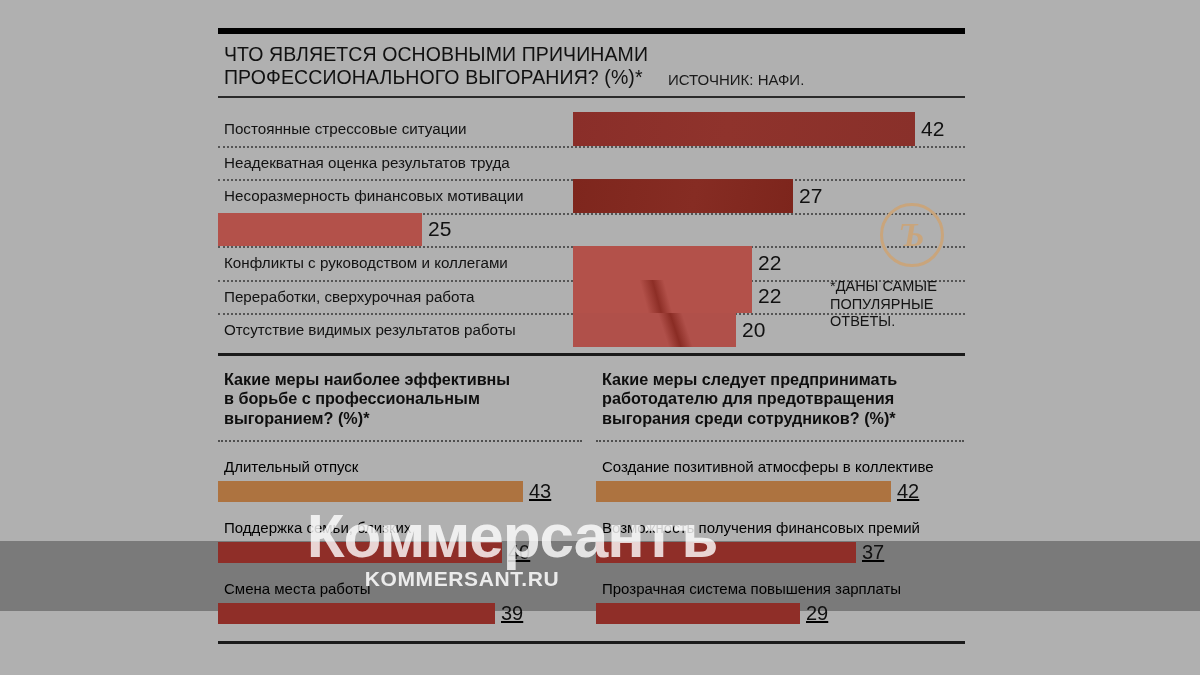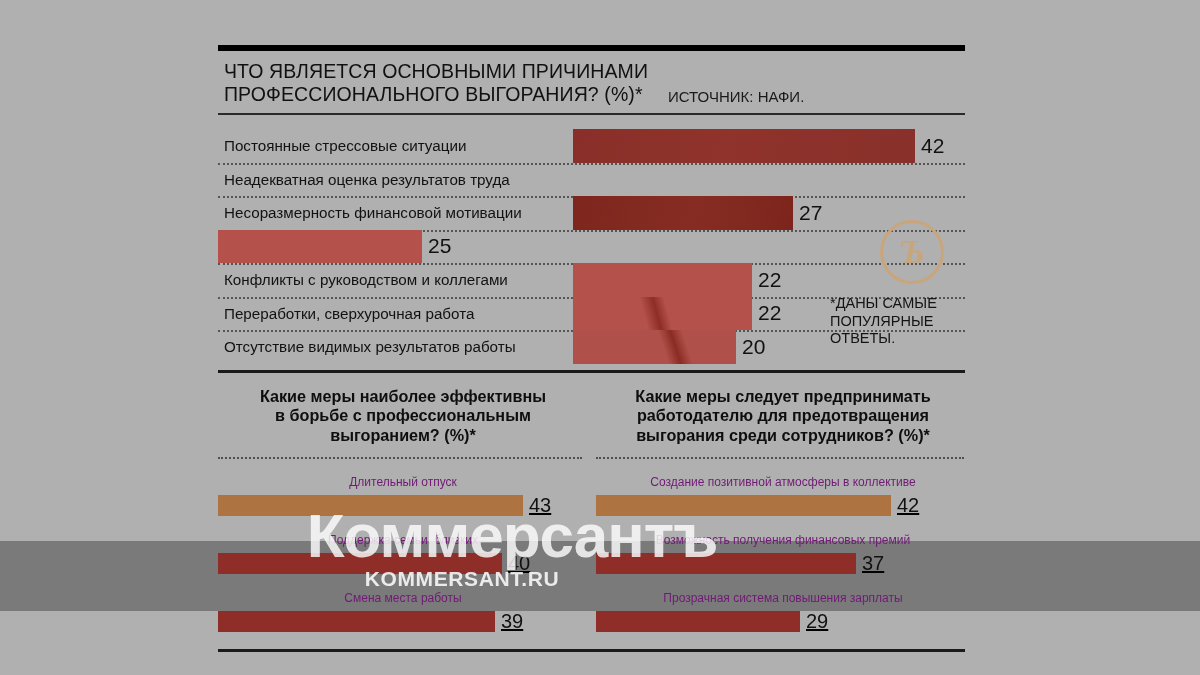--- a/index.html
+++ b/index.html
@@ -22,21 +22,21 @@
     top: 541px;
     width: 1200px;
     height: 70px;
     background: #7a7a7a;
   }
 
   
   #infographic {
     position: absolute;
     left: 218px;
-    top: 45px;
+    top: 28px;
     width: 747px;
     height: 582px;
   }
 
   .rule-thick {
     height: 6px;
     background: #000000;
     width: 100%;
   }
   .rule-med {
@@ -157,42 +157,41 @@
   
   #lower {
     display: flex;
     position: relative;
   }
   .col {
     width: 373px;
     flex: 0 0 373px;
     box-sizing: border-box;
     padding-right: 9px;
-    text-align: center;
   }
   .col:last-child { padding-right: 0; padding-left: 5px; }
 
   .col-heading {
     font-size: 16.2px;
     font-weight: 700;
     line-height: 19.5px;
     color: #0e0e0e;
     padding: 14px 0 12px 6px;
     white-space: pre-line;
     min-height: 62px;
     box-sizing: border-box;
   }
   .col-dotted {
     border-top: 2px dotted #4f4f4f;
     height: 0;
   }
   .sub-item { padding-top: 16px; }
   .sub-label {
-    font-size: 12px;
-    color: #701a75;
+    font-size: 15px;
+    color: #000000;
     padding-left: 6px;
     margin-bottom: 5px;
     white-space: nowrap;
   }
   .sub-barline {
     display: flex;
     align-items: center;
     text-decoration: underline;
   }
   .sub-bar { height: 21px; }
@@ -254,21 +253,21 @@
         <div class="top-bar" style="width:342px;background:linear-gradient(100deg,#8a2e29 0%,#8f332c 45%,#89302a 100%);"></div>
         <div class="top-val">42</div>
       </div>
     </div>
 
     <div class="top-row">
       <div class="top-label">Неадекватная оценка результатов труда</div>
     </div>
 
     <div class="top-row">
-      <div class="top-label">Несоразмерность финансовой мотивации</div>
+      <div class="top-label">Несоразмерность финансовых мотивации</div>
       <div class="top-barwrap">
         <div class="top-bar" style="width:220px;background:linear-gradient(100deg,#7e261d 0%,#862c23 55%,#7d251c 100%);"></div>
         <div class="top-val">27</div>
       </div>
     </div>
 
     <div class="top-row">
       <div class="top-barwrap">
         <div class="top-bar" style="width:204px;background:#b3514a;"></div>
         <div class="top-val">25</div>

